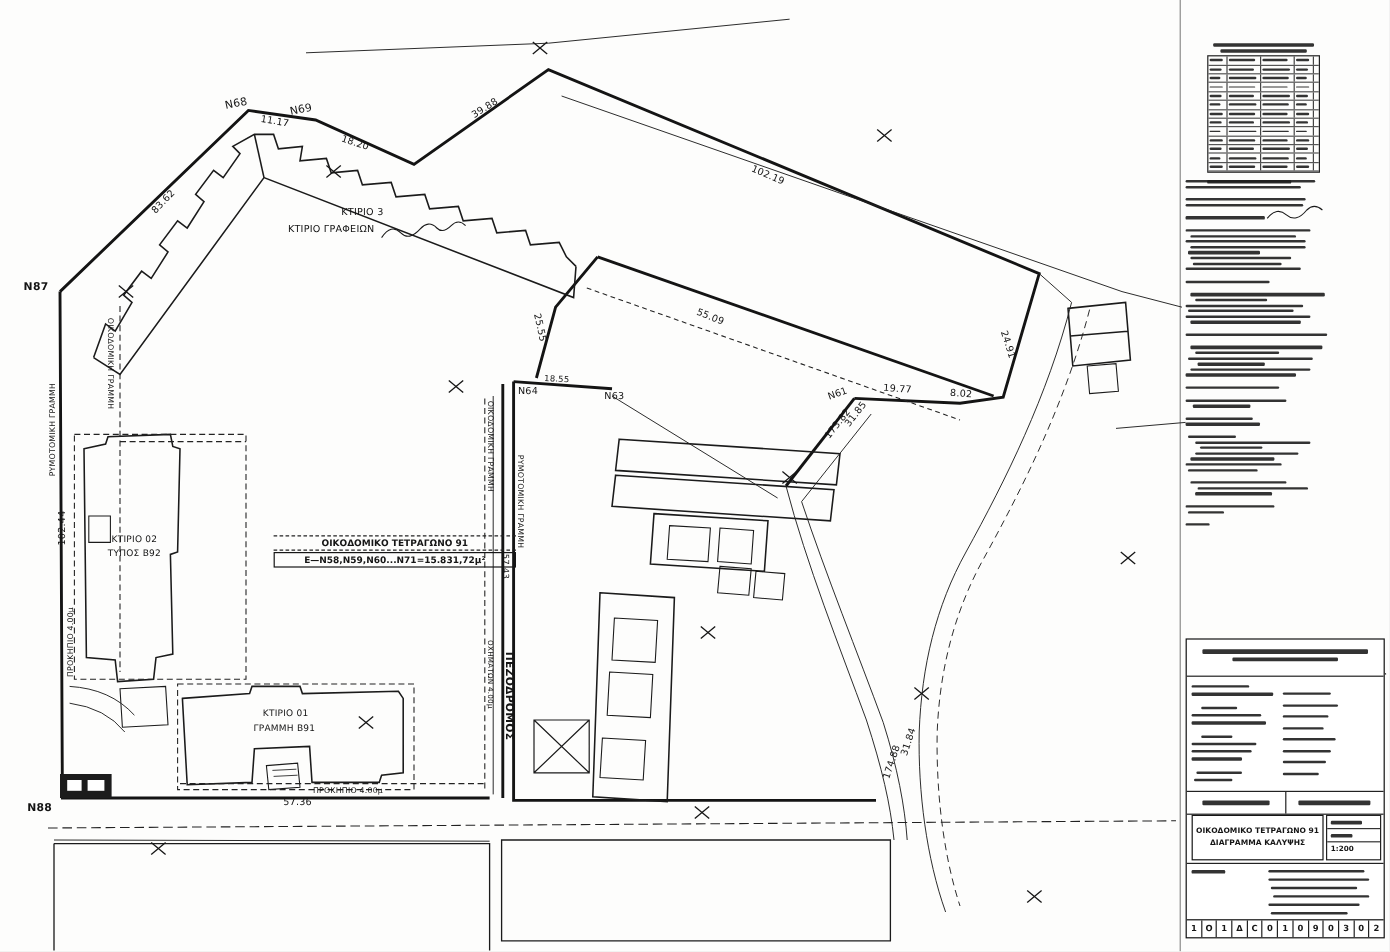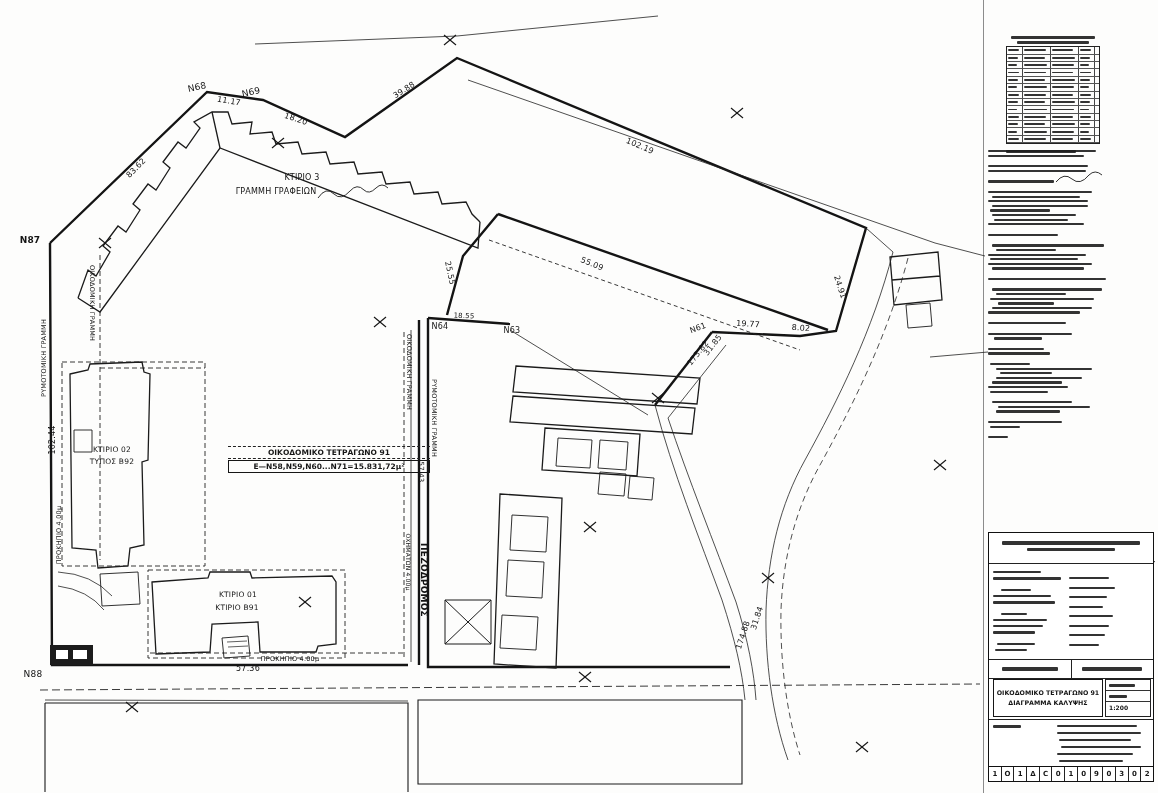--- a/index.html
+++ b/index.html
@@ -191,21 +191,21 @@
       <rect x="50" y="645" width="43" height="20" fill="#1c1c1c"></rect>
       <rect x="56" y="650" width="12" height="9" fill="#ffffff"></rect>
       <rect x="73" y="650" width="14" height="9" fill="#ffffff"></rect>
     </g>
   </svg>
 
   <div class="lbl-layer" id="label-layer">
       <span class="plan-label" style="left: 30px; top: 240px; font-size: 9px; transform: translate(-50%, -50%) rotate(0deg); font-weight: bold;">Ν87</span>
       <span class="plan-label" style="left: 197px; top: 87px; font-size: 9px; transform: translate(-50%, -50%) rotate(-12deg);">Ν68</span>
       <span class="plan-label" style="left: 251px; top: 92px; font-size: 9px; transform: translate(-50%, -50%) rotate(-12deg);">Ν69</span>
-      <span class="plan-label" style="left: 33px; top: 674px; font-size: 9px; transform: translate(-50%, -50%) rotate(0deg);">Ν88</span>
+      <span class="plan-label" style="left: 33px; top: 674px; font-size: 9px; transform: translate(-50%, -50%) rotate(0deg); font-weight: bold;">Ν88</span>
       <span class="plan-label" style="left: 440px; top: 326px; font-size: 8px; transform: translate(-50%, -50%) rotate(0deg);">Ν64</span>
       <span class="plan-label" style="left: 512px; top: 330px; font-size: 8px; transform: translate(-50%, -50%) rotate(0deg); text-align: center;">Ν63</span>
       <span class="plan-label" style="left: 698px; top: 328px; font-size: 8px; transform: translate(-50%, -50%) rotate(-20deg);">Ν61</span>
       <span class="plan-label" style="left: 136px; top: 168px; font-size: 8px; transform: translate(-50%, -50%) rotate(-46deg);">83.62</span>
       <span class="plan-label" style="left: 229px; top: 101px; font-size: 8px; transform: translate(-50%, -50%) rotate(10deg);">11.17</span>
       <span class="plan-label" style="left: 296px; top: 119px; font-size: 8px; transform: translate(-50%, -50%) rotate(18deg);">18.20</span>
       <span class="plan-label" style="left: 404px; top: 90px; font-size: 8px; transform: translate(-50%, -50%) rotate(-32deg);">39.88</span>
       <span class="plan-label" style="left: 640px; top: 146px; font-size: 8px; transform: translate(-50%, -50%) rotate(23deg);">102.19</span>
       <span class="plan-label" style="left: 840px; top: 287px; font-size: 8px; transform: translate(-50%, -50%) rotate(72deg);">24.91</span>
       <span class="plan-label" style="left: 592px; top: 264px; font-size: 8px; transform: translate(-50%, -50%) rotate(22deg);">55.09</span>
@@ -222,25 +222,25 @@
       <span class="plan-label" style="left: 52px; top: 440px; font-size: 8px; transform: translate(-50%, -50%) rotate(-90deg);">102.44</span>
       <span class="plan-label" style="left: 59px; top: 535px; font-size: 6.5px; transform: translate(-50%, -50%) rotate(-90deg);">ΠΡΟΚΗΠΙΟ 4.00μ</span>
       <span class="plan-label" style="left: 44px; top: 358px; font-size: 6.5px; transform: translate(-50%, -50%) rotate(-90deg);">ΡΥΜΟΤΟΜΙΚΗ ΓΡΑΜΜΗ</span>
       <span class="plan-label" style="left: 92px; top: 303px; font-size: 6.5px; transform: translate(-50%, -50%) rotate(90deg);">ΟΙΚΟΔΟΜΙΚΗ ΓΡΑΜΜΗ</span>
       <span class="plan-label" style="left: 409px; top: 372px; font-size: 6.5px; transform: translate(-50%, -50%) rotate(90deg);">ΟΙΚΟΔΟΜΙΚΗ ΓΡΑΜΜΗ</span>
       <span class="plan-label" style="left: 434px; top: 418px; font-size: 6.5px; transform: translate(-50%, -50%) rotate(90deg);">ΡΥΜΟΤΟΜΙΚΗ ΓΡΑΜΜΗ</span>
       <span class="plan-label" style="left: 421px; top: 472px; font-size: 7px; transform: translate(-50%, -50%) rotate(90deg);">57.43</span>
       <span class="plan-label" style="left: 424px; top: 580px; font-size: 9px; font-weight: bold; transform: translate(-50%, -50%) rotate(90deg);">ΠΕΖΟΔΡΟΜΟΣ</span>
       <span class="plan-label" style="left: 408px; top: 562px; font-size: 6px; transform: translate(-50%, -50%) rotate(90deg);">ΟΧΗΜΑΤΩΝ 4.00μ</span>
       <span class="plan-label" style="left: 302px; top: 177px; font-size: 8px; transform: translate(-50%, -50%) rotate(0deg); text-align: center;">ΚΤΙΡΙΟ 3</span>
-      <span class="plan-label" style="left: 276px; top: 191px; font-size: 8px; transform: translate(-50%, -50%) rotate(0deg);">ΓΡΑΜΜΗ ΓΡΑΦΕΙΩΝ</span>
+      <span class="plan-label" style="left: 276px; top: 191px; font-size: 8px; transform: translate(-50%, -50%) rotate(0deg);">ΚΤΙΡΙΟ ΓΡΑΦΕΙΩΝ</span>
       <span class="plan-label" style="left: 112px; top: 449px; font-size: 7.5px; transform: translate(-50%, -50%) rotate(0deg);">ΚΤΙΡΙΟ 02</span>
       <span class="plan-label" style="left: 112px; top: 461px; font-size: 7.5px; transform: translate(-50%, -50%) rotate(0deg);">ΤΥΠΟΣ Β92</span>
       <span class="plan-label" style="left: 238px; top: 594px; font-size: 7.5px; transform: translate(-50%, -50%) rotate(0deg);">ΚΤΙΡΙΟ 01</span>
-      <span class="plan-label" style="left: 237px; top: 607px; font-size: 7.5px; transform: translate(-50%, -50%) rotate(0deg);">ΚΤΙΡΙΟ Β91</span>
+      <span class="plan-label" style="left: 237px; top: 607px; font-size: 7.5px; transform: translate(-50%, -50%) rotate(0deg);">ΓΡΑΜΜΗ Β91</span>
     </div>
 
   <div class="blk-box">
     <div class="blk-l1">ΟΙΚΟΔΟΜΙΚΟ ΤΕΤΡΑΓΩΝΟ 91</div>
     <div class="blk-l2">Ε—Ν58,Ν59,Ν60...Ν71=15.831,72μ²</div>
   </div>
 
   <div class="coord-table">
     <div class="smudge ct-title" style="width:84px;height:3.2px;"></div>
     <div class="smudge ct-title" style="width:72px;height:3px;"></div>

